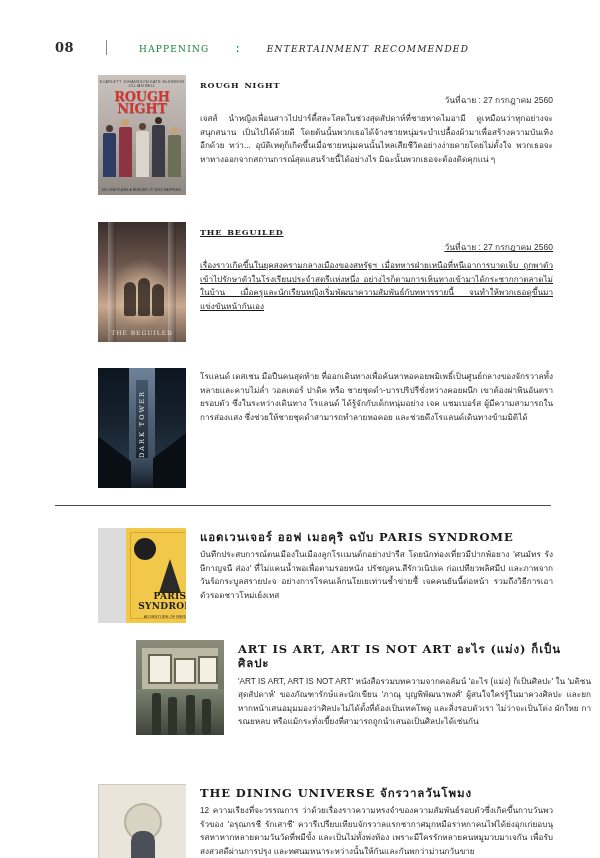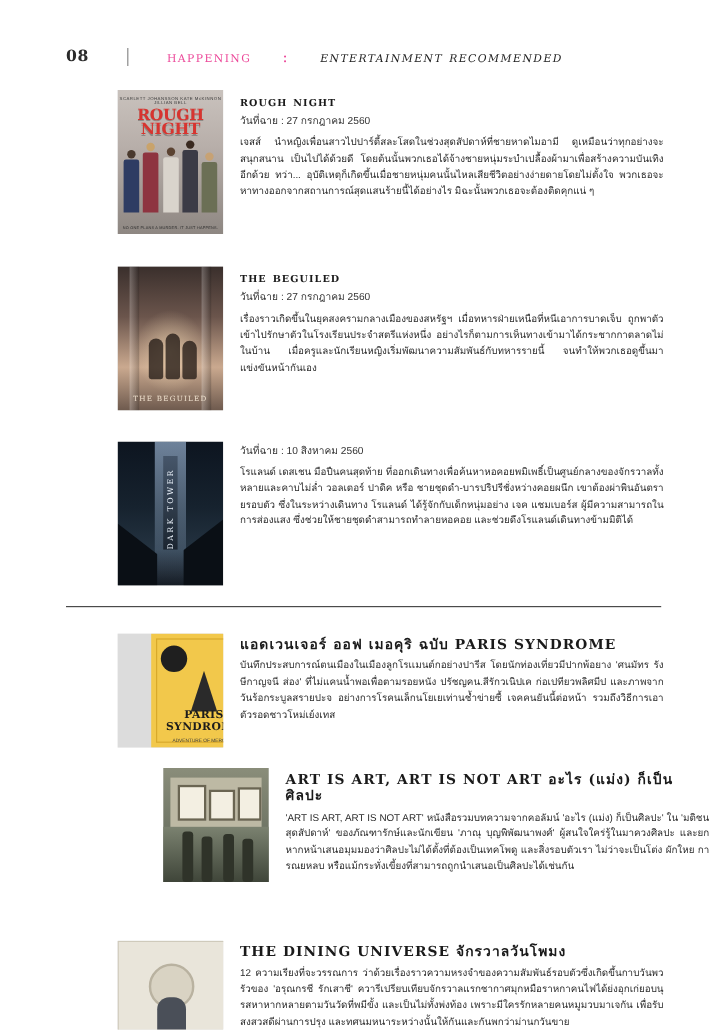--- a/index.html
+++ b/index.html
@@ -44,21 +44,21 @@
     display: inline-block;
     width: 1px;
     height: 15px;
     background: #8a8a8a;
     margin: 0 6px;
   }
   .hdr-title {
     font-family: "DejaVu Serif", serif;
     font-size: 12.5px;
     letter-spacing: 1.2px;
-    color: #ec4899;
+    color: #15803d;
     font-variant: small-caps;
     text-transform: lowercase;
   }
   .hdr-sub {
     font-family: "DejaVu Serif", serif;
     font-size: 12.5px;
     letter-spacing: 1.2px;
     font-style: italic;
     color: #222;
     font-variant: small-caps;
@@ -92,20 +92,21 @@
     text-transform: lowercase;
     margin: 0 0 4px 0;
     line-height: 1.25;
   }
   .item-title.upper { text-transform: none; }
   .item-date {
     font-size: 8.5px;
     color: #333;
     margin: 0 0 5px 0;
     line-height: 1.4;
+    text-align: right;
   }
   .item-body {
     font-size: 8.2px;
     line-height: 1.65;
     color: #2a2a2a;
     text-align: justify;
     margin: 0;
   }
 
   
@@ -341,21 +342,21 @@
         <div class="rn-bottom">NO ONE PLANS A MURDER. IT JUST HAPPENS.</div>
       </div>
     </div>
     <div class="txt">
       <p class="item-title">Rough Night</p>
       <p class="item-date">วันที่ฉาย : 27 กรกฎาคม 2560</p>
       <p class="item-body">เจสส์ นำหญิงเพื่อนสาวไปปาร์ตี้สละโสดในช่วงสุดสัปดาห์ที่ชายหาดไมอามี ดูเหมือนว่าทุกอย่างจะสนุกสนาน เป็นไปได้ด้วยดี โดยต้นนั้นพวกเธอได้จ้างชายหนุ่มระบำเปลื้องผ้ามาเพื่อสร้างความบันเทิงอีกด้วย ทว่า... อุบัติเหตุก็เกิดขึ้นเมื่อชายหนุ่มคนนั้นไหลเสียชีวิตอย่างง่ายดายโดยไม่ตั้งใจ พวกเธอจะหาทางออกจากสถานการณ์สุดแสนร้ายนี้ได้อย่างไร มิฉะนั้นพวกเธอจะต้องติดคุกแน่ ๆ</p>
     </div>
   </div>
 
-  <div class="item" style="top:222px; left:98px; width:455px;">
+  <div class="item" style="top:222px; left:98px; width:455px;text-decoration:underline;">
     <div class="thumb" style="width:88px;height:120px;">
       <div class="poster p-beguiled">
         <div class="bg-glow"></div>
         <div class="col l"></div>
         <div class="col r"></div>
         <div class="silh" style="left:26px;"></div>
         <div class="silh" style="left:40px;height:38px;"></div>
         <div class="silh" style="left:54px;height:32px;"></div>
         <div class="bg-title">THE BEGUILED</div>
       </div>
@@ -371,21 +372,20 @@
     <div class="thumb" style="width:88px;height:120px;">
       <div class="poster p-dark">
         <div class="beam"></div>
         <div class="tower"></div>
         <div class="cliff-l"></div>
         <div class="cliff-r"></div>
         <div class="dt-title">DARK TOWER</div>
       </div>
     </div>
     <div class="txt">
-      <p class="item-date">วันที่ฉาย : 10 สิงหาคม 2560</p>
       <p class="item-body">โรแลนด์ เดสเชน มือปืนคนสุดท้าย ที่ออกเดินทางเพื่อค้นหาหอคอยพมิเพธิ์เป็นศูนย์กลางของจักรวาลทั้งหลายและคาบไม่ล่ำ วอลเตอร์ ปาดิค หรือ ชายชุดดำ-บารปริปรีชั่งหว่างคอยผนึก เขาต้องผ่าพินอันตรายรอบตัว ซึ่งในระหว่างเดินทาง โรแลนด์ ได้รู้จักกับเด็กหนุ่มอย่าง เจค แชมเบอร์ส ผู้มีความสามารถในการส่องแสง ซึ่งช่วยให้ชายชุดดำสามารถทำลายหอคอย และช่วยดึงโรแลนด์เดินทางข้ามมิติได้</p>
     </div>
   </div>
 
   <div class="divider" style="top:505px;"></div>
 
   <div class="item" style="top:528px; left:98px; width:455px;">
     <div class="thumb" style="width:88px;height:95px;">
       <div class="poster p-paris">
         <div class="ps-inner"></div>

